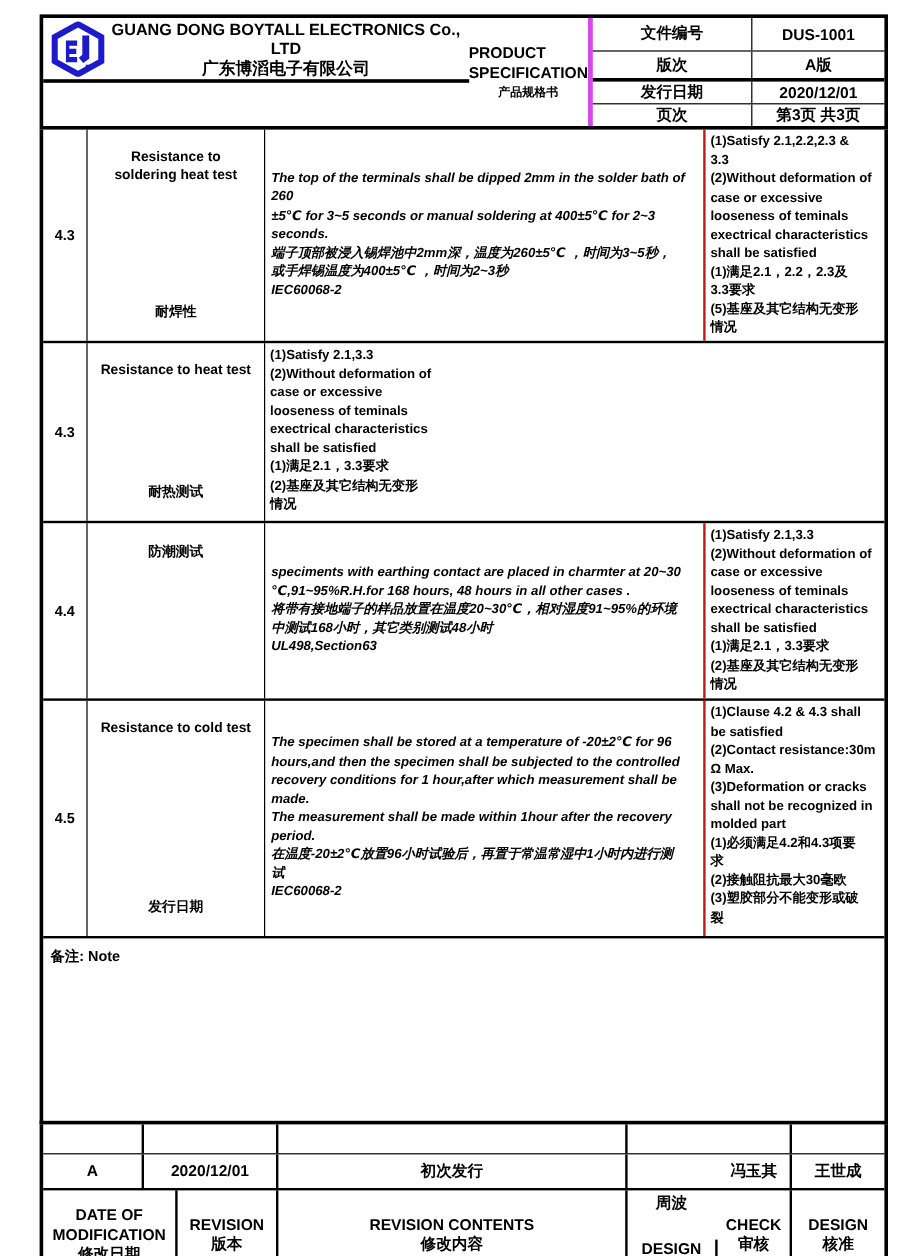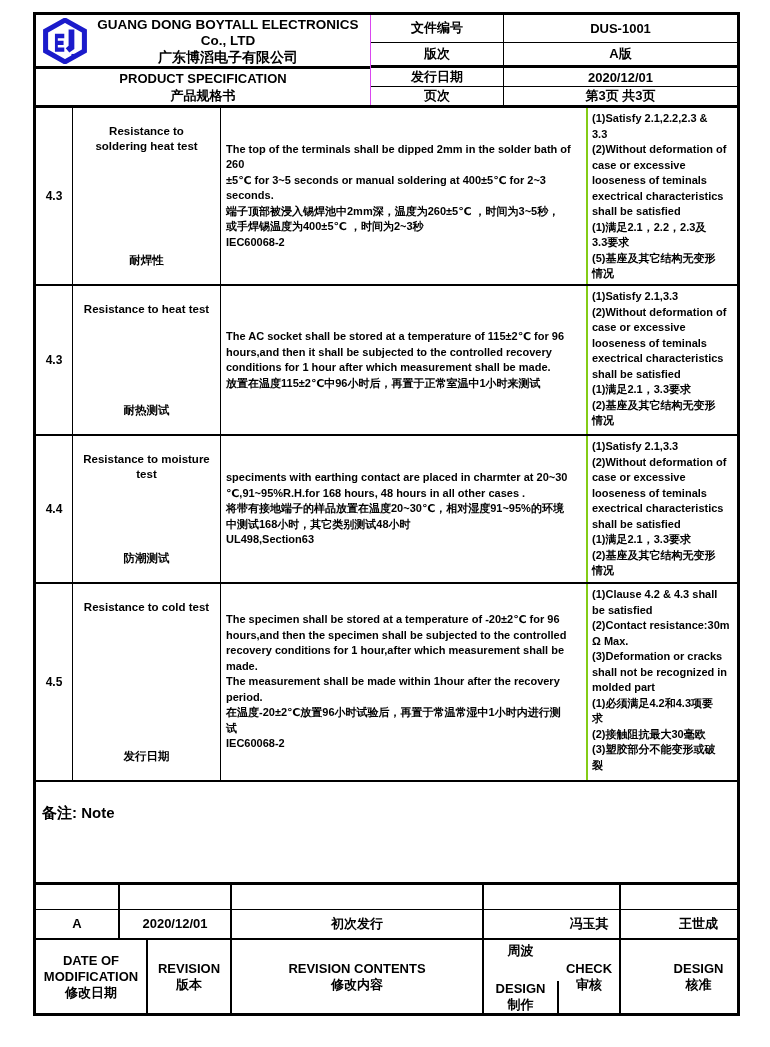--- a/index.html
+++ b/index.html
@@ -7,66 +7,66 @@
     width:770px;height:1047px;overflow:hidden;
     font-family:"Liberation Sans","DejaVu Sans",sans-serif;
     font-weight:bold;color:#000;
     -webkit-font-smoothing:antialiased;
   }
   .page{position:relative;padding:12px 0 0 33px;}
   .doc{width:707px;box-sizing:border-box;}
 
   
   .header-table{display:flex;border:3px solid #000;box-sizing:border-box;height:96px;}
-  .header-left{width:335px;border-right:1px solid #d946ef;display:flex;flex-direction:column;box-sizing:border-box;}
+  .header-left{width:458px;border-right:4px solid #d946ef;display:flex;flex-direction:row;box-sizing:border-box;}
   .company-cell{height:54px;border-bottom:3px solid #000;display:flex;align-items:center;padding:2px 4px;box-sizing:border-box;}
   .logo-wrap{width:50px;flex:0 0 50px;display:flex;align-items:center;justify-content:center;}
   .company-text{flex:1;text-align:center;line-height:16px;}
   .company-en{font-size:13.5px;letter-spacing:0px;}
   .company-cn{font-size:14px;}
   .title-cell{flex:1;display:flex;flex-direction:column;align-items:center;justify-content:center;line-height:17px;}
   .title-en{font-size:13px;}
-  .title-cn{font-size:13px;}
+  .title-cn{font-size:10px;}
   .header-right{flex:1;display:flex;flex-direction:column;box-sizing:border-box;}
   .hrow{display:flex;border-bottom:1px solid #000;box-sizing:border-box;}
   .hrow.r1{height:29px;}
   .hrow.r2{height:26px;border-bottom:3px solid #000;}
   .hrow.r3{height:19px;}
   .hrow.r4{flex:1;border-bottom:none;}
   .hlabel{width:133px;border-right:1px solid #000;display:flex;align-items:center;justify-content:center;font-size:13px;box-sizing:border-box;}
   .hvalue{flex:1;display:flex;align-items:center;justify-content:center;font-size:13px;}
 
   
   .main-table{border:3px solid #000;border-top:none;box-sizing:border-box;}
   .trow{display:flex;border-bottom:2px solid #000;box-sizing:border-box;}
   .trow.h1{height:178px;}
   .trow.h2{height:150px;}
   .trow.h3{height:148px;}
   .trow.h4{height:198px;}
   .c-item{width:37px;flex:0 0 37px;border-right:1px solid #000;display:flex;align-items:center;justify-content:center;font-size:12px;box-sizing:border-box;}
   .c-name{width:148px;flex:0 0 148px;border-right:1px solid #000;display:flex;flex-direction:column;align-items:center;justify-content:space-between;text-align:center;font-size:11.5px;line-height:15px;box-sizing:border-box;white-space:pre-line;padding:16px 3px;}
   .c-name .cn{margin-top:1px;}
-  .c-desc{width:367px;flex:0 0 367px;border-right:2px solid #84cc16;display:flex;flex-direction:column;justify-content:center;padding:7px 5px;font-size:11px;line-height:15.5px;white-space:pre-line;box-sizing:border-box;}
+  .c-desc{width:367px;flex:0 0 367px;border-right:2px solid #b91c1c;display:flex;flex-direction:column;justify-content:center;padding:7px 5px;font-size:11px;line-height:15.5px;white-space:pre-line;box-sizing:border-box;font-style:italic;}
   .c-crit{flex:1;padding:3px 1px 3px 4px;font-size:11px;line-height:15.5px;white-space:pre-line;box-sizing:border-box;}
-  .note-row{height:100px;border-bottom:none;padding:22px 6px;font-size:15px;box-sizing:border-box;}
+  .note-row{height:152px;border-bottom:none;padding:7px 6px;font-size:12px;box-sizing:border-box;}
 
   
   .footer-table{border:3px solid #000;border-top:none;box-sizing:border-box;}
   .frow{display:flex;box-sizing:border-box;}
   .f-empty{height:25px;border-bottom:1px solid #000;}
   .f-data{height:30px;border-bottom:2px solid #000;font-size:13px;}
   .f-head{min-height:56px;font-size:13px;}
   .fcell{border-right:2px solid #000;display:flex;flex-direction:column;align-items:center;justify-content:center;text-align:center;line-height:16px;white-space:pre-line;box-sizing:border-box;}
   .fcell:last-child{border-right:none;}
   .fc1{width:84px;flex:0 0 84px;}
   .fc2{width:112px;flex:0 0 112px;}
   .fc3{flex:1;}
   .fc4{width:75px;flex:0 0 75px;margin-top:41px;}
   .fc5{width:62px;flex:0 0 62px;}
-  .fc6{width:77px;flex:0 0 77px;margin-left:39px;}
+  .fc6{width:77px;flex:0 0 77px;}
 </style>
 </head>
 <body>
 
 <div class="page">
 
   <div class="doc header-table">
     <div class="header-left">
       <div class="company-cell">
         <div class="logo-wrap">
@@ -134,39 +134,34 @@
 (5)基座及其它结构无变形
 情况</div>
     </div>
 
     <div class="trow h2">
       <div class="c-item">4.3</div>
       <div class="c-name">
         <span>Resistance to heat test</span>
         <span class="cn">耐热测试</span>
       </div>
-      <div class="c-desc">The AC socket shall be stored at a temperature of 115±2℃ for 96
-hours,and then it shall be subjected to the controlled recovery
-conditions for 1 hour after which measurement shall be made.
-放置在温度115±2℃中96小时后，再置于正常室温中1小时来测试</div>
       <div class="c-crit">(1)Satisfy 2.1,3.3
 (2)Without deformation of
 case or excessive
 looseness of teminals
 exectrical characteristics
 shall be satisfied
 (1)满足2.1，3.3要求
 (2)基座及其它结构无变形
 情况</div>
     </div>
 
     <div class="trow h3">
       <div class="c-item">4.4</div>
       <div class="c-name">
-        <span>Resistance to moisture test</span>
         <span class="cn">防潮测试</span>
       </div>
       <div class="c-desc">speciments with earthing contact are placed in charmter at 20~30
 ℃,91~95%R.H.for 168 hours, 48 hours in all other cases .
 将带有接地端子的样品放置在温度20~30℃，相对湿度91~95%的环境
 中测试168小时，其它类别测试48小时
 UL498,Section63</div>
       <div class="c-crit">(1)Satisfy 2.1,3.3
 (2)Without deformation of
 case or excessive

